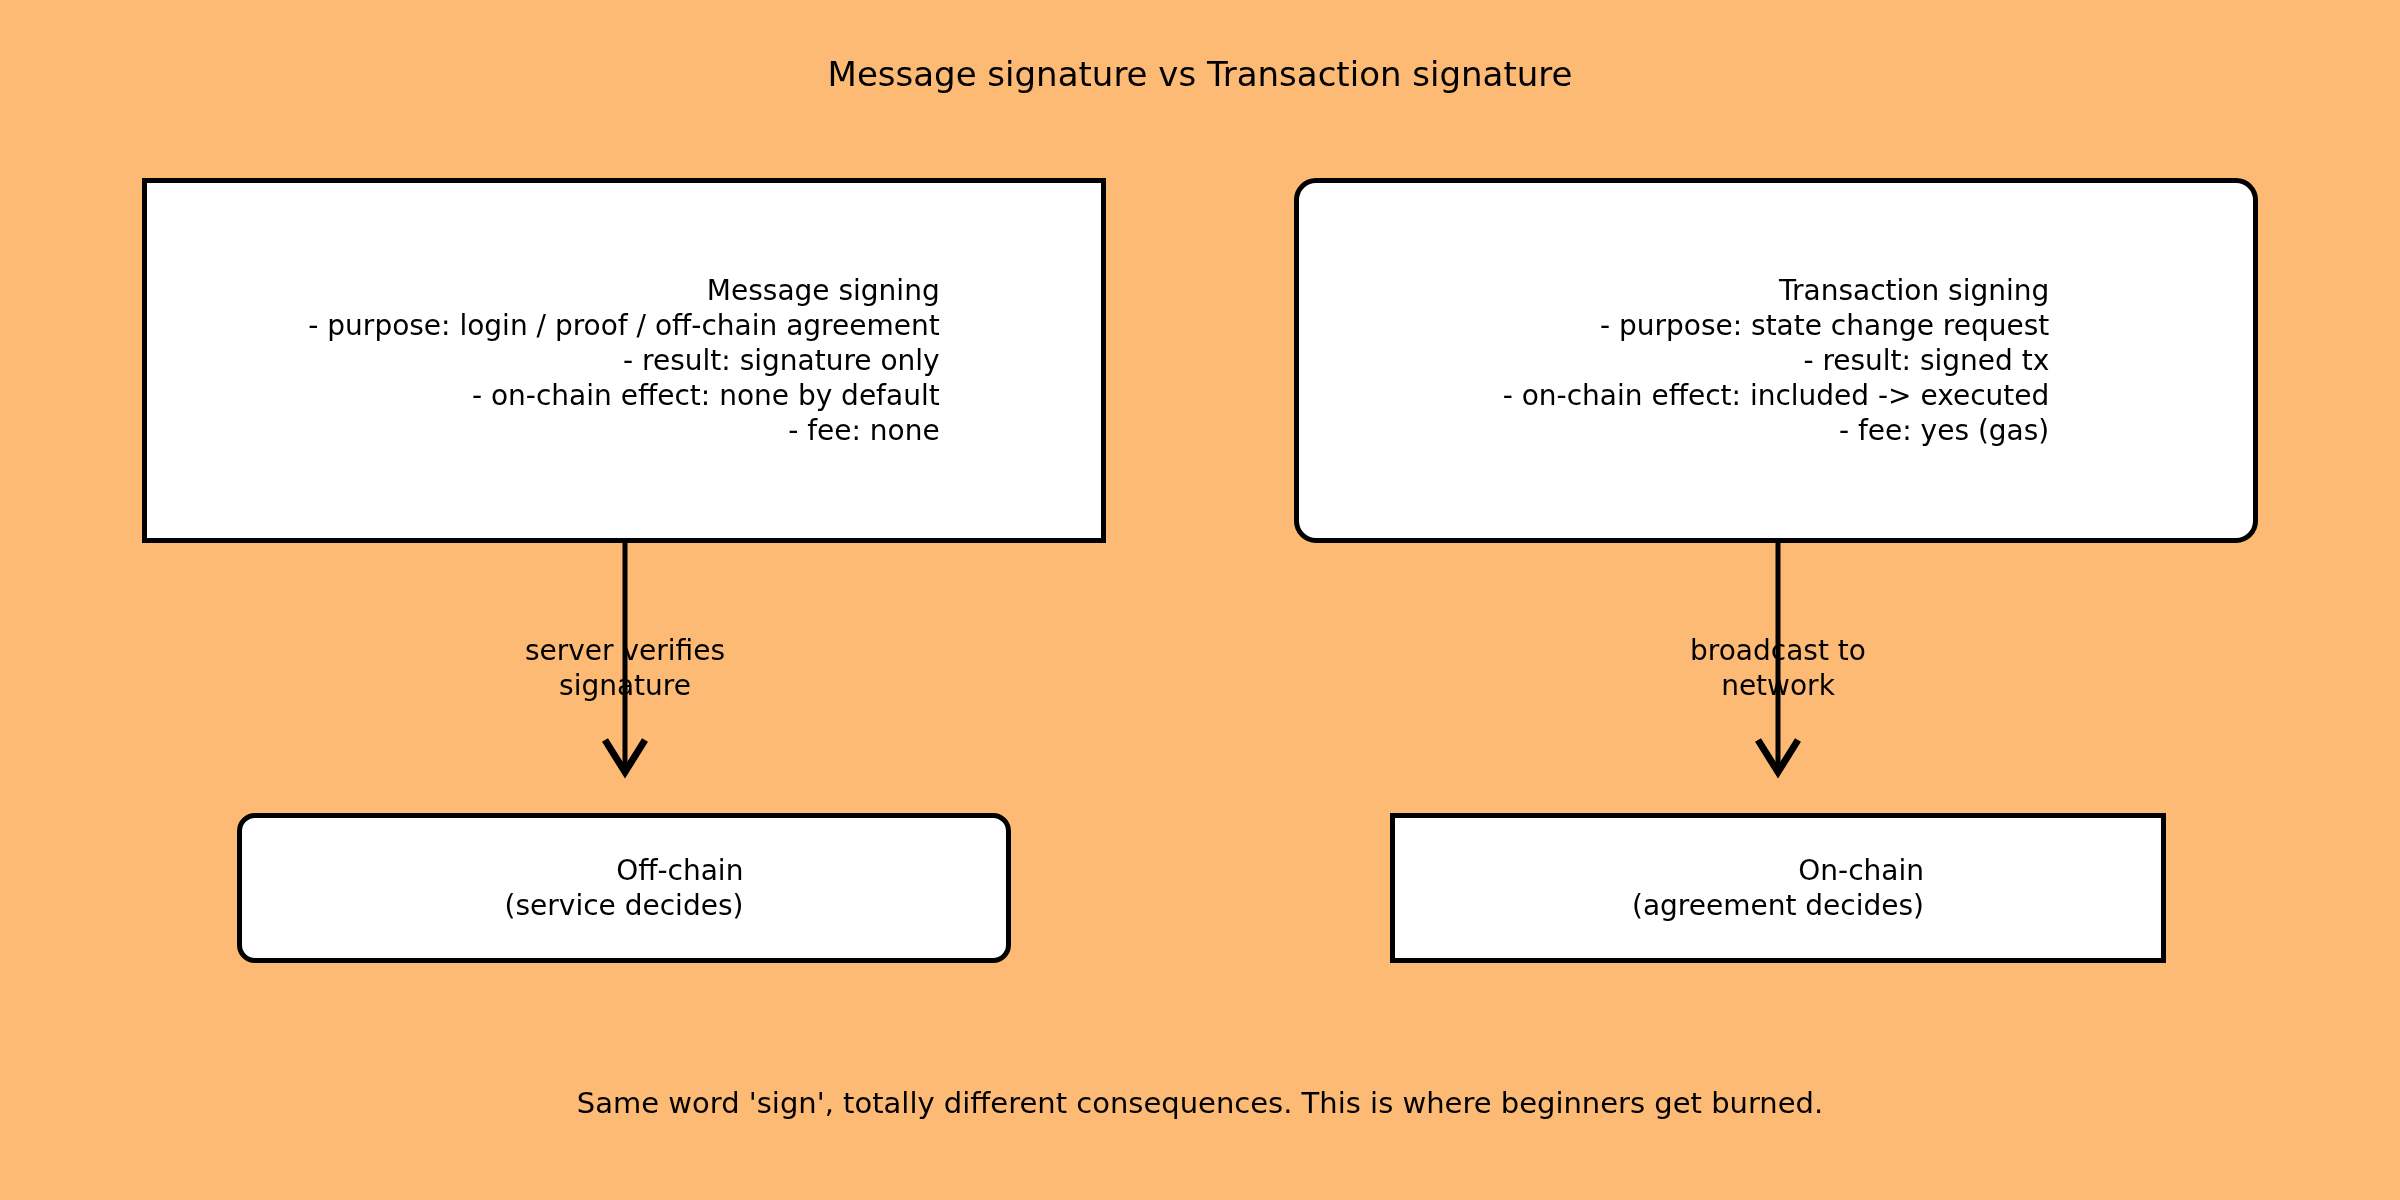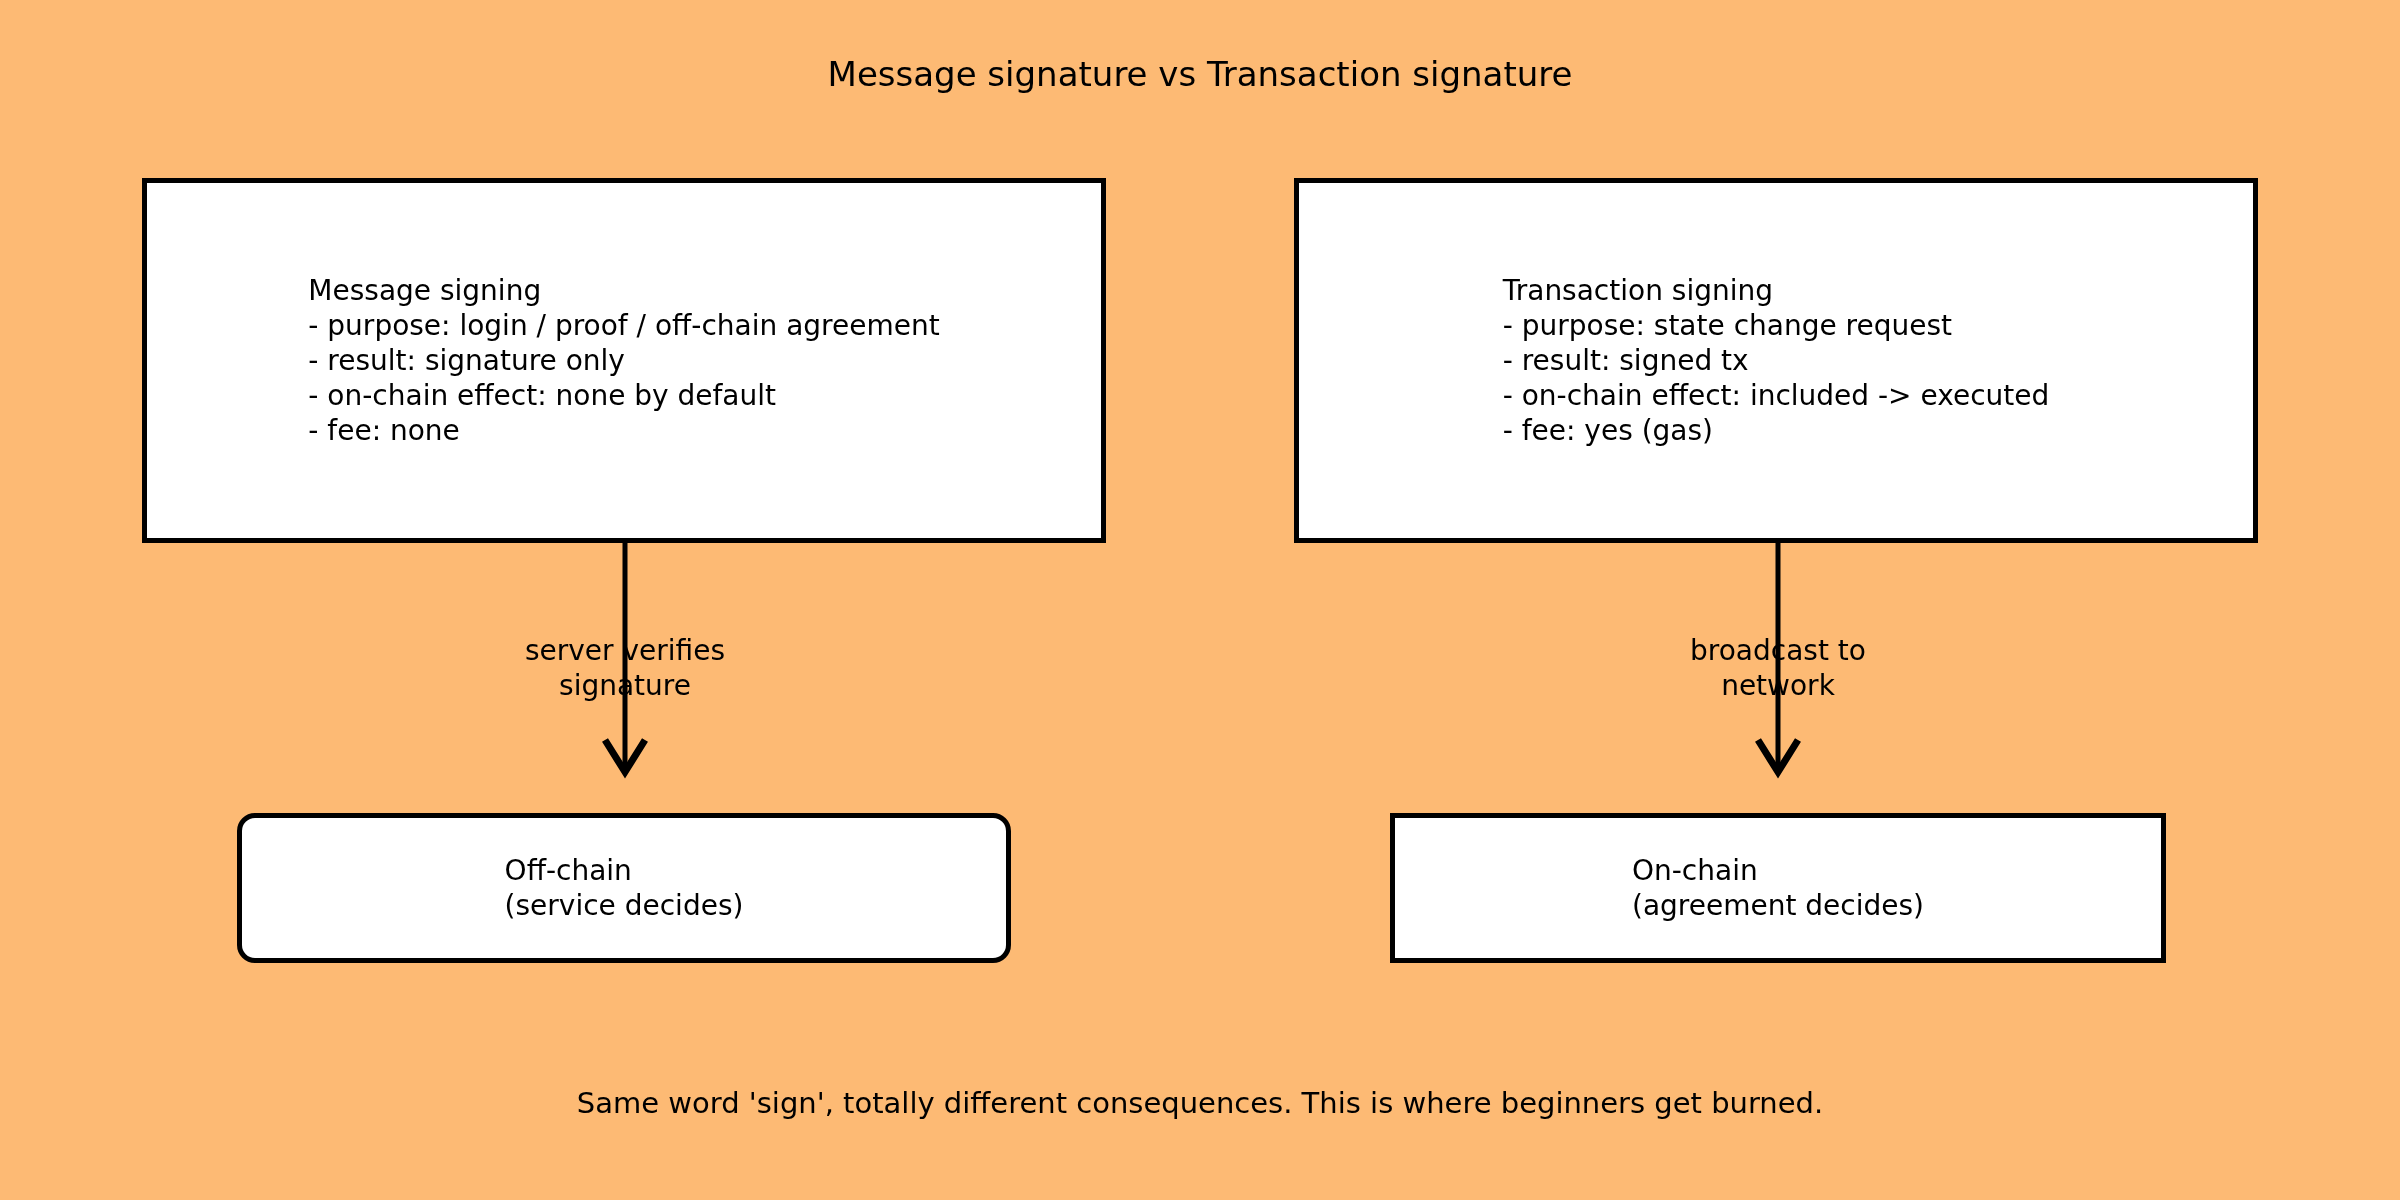--- a/index.html
+++ b/index.html
@@ -38,29 +38,29 @@
   .node-box {
     position: absolute;
     box-sizing: border-box;
     background: #ffffff;
     border: 5px solid #000000;
     display: flex;
     align-items: center;
     justify-content: center;
   }
   .node-text {
-    text-align: left;
+    text-align: right;
     font-size: 28px;
     line-height: 35px;
     color: #000000;
     white-space: pre-line;
   }
 
   #box-message-signing  { left: 142px;  top: 178px; width: 964px; height: 365px; }
-  #box-transaction-signing { left: 1294px; top: 178px; width: 964px; height: 365px; }
+  #box-transaction-signing { left: 1294px; top: 178px; width: 964px; height: 365px; border-radius: 22px; }
   #box-off-chain        { left: 237px;  top: 813px; width: 774px; height: 150px; border-radius: 18px; }
   #box-on-chain         { left: 1390px; top: 813px; width: 776px; height: 150px; }
 
   
   .arrow-svg {
     position: absolute;
     overflow: visible;
   }
   #arrow-left  { left: 565px;  top: 540px; }
   #arrow-right { left: 1718px; top: 540px; }

